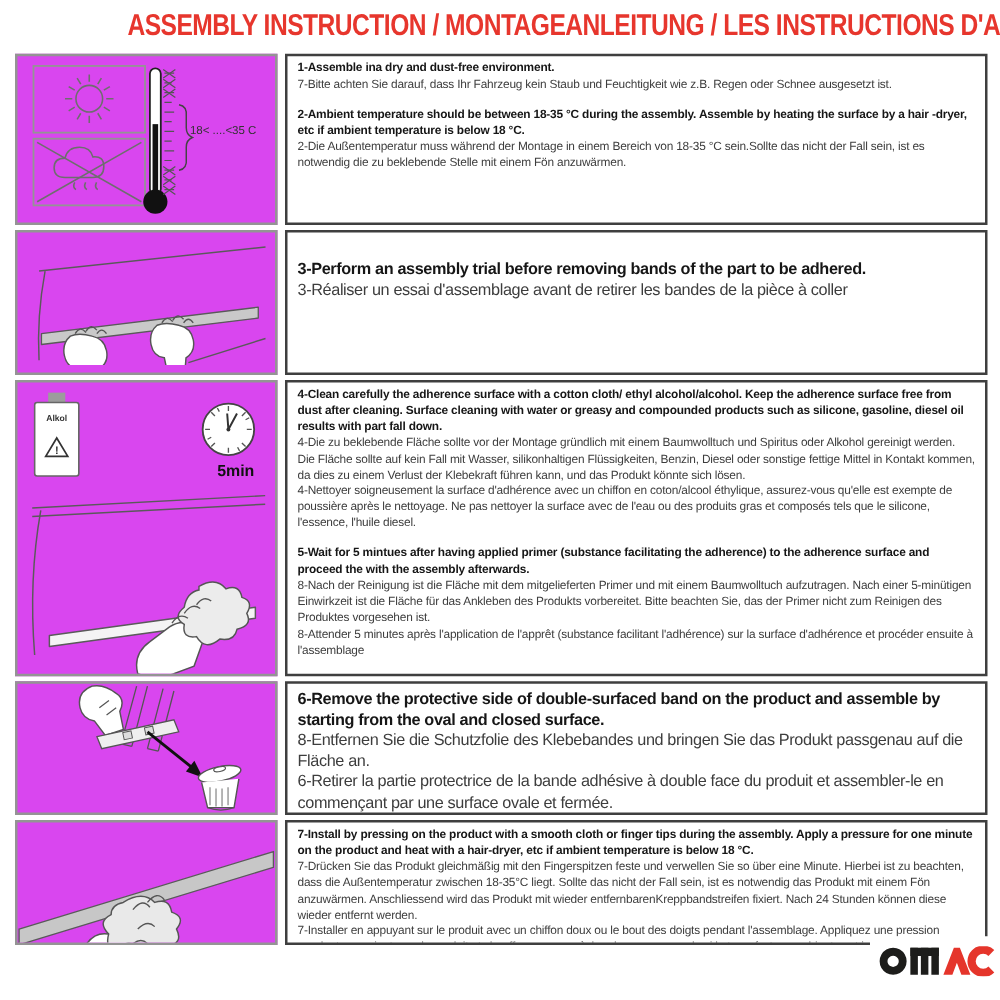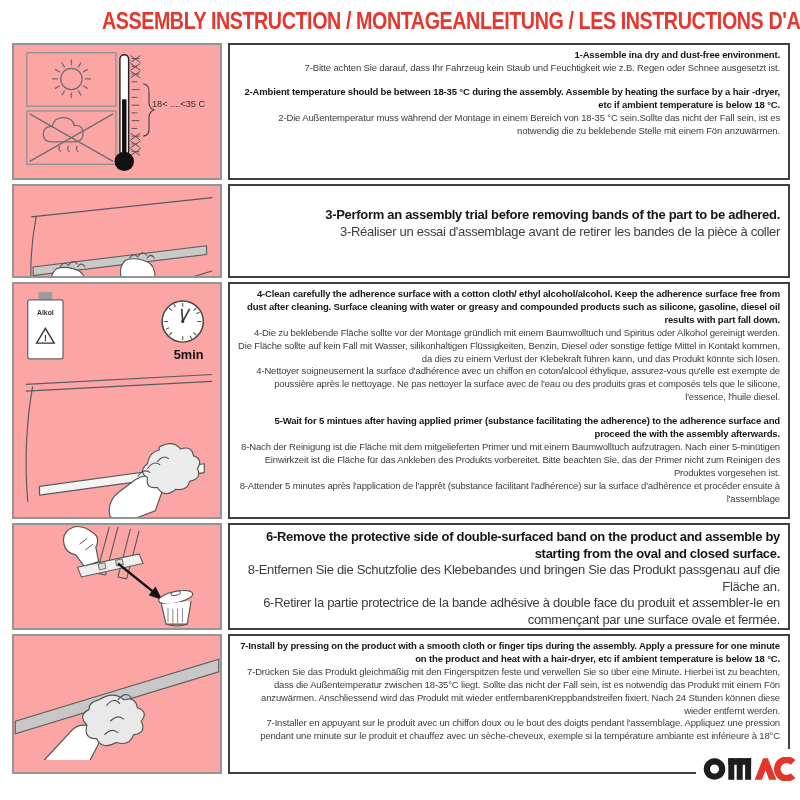--- a/index.html
+++ b/index.html
@@ -10,33 +10,33 @@
   }
   .page{padding:5px 10px 0 12px;}
   .doc-title{
     text-align:center;color:#e7362d;font-weight:bold;font-size:24px;
     margin:2px 0 8px 0;white-space:nowrap;
   }
   .doc-title .inner{display:inline-block;transform:scaleX(0.82);transform-origin:center;letter-spacing:-0.5px;}
   .row{display:flex;gap:6px;margin-bottom:4px;}
   .illus{
     flex:0 0 210px;width:210px;border:2px solid #949494;box-sizing:border-box;
-    background:#fca5a5;overflow:hidden;
+    background:#d946ef;overflow:hidden;
   }
   .textbox{
     flex:1;border:2px solid #3f3f3f;box-sizing:border-box;background:#fff;
     padding:4px 8px;color:#3d3d3d;overflow:hidden;
   }
-  .r1{height:137px}.r2{height:94px}.r3{height:237px}.r4{height:107px}.r5{height:140px}
+  .r1{height:137px}.r2{height:116px}.r3{height:237px}.r4{height:107px}.r5{height:100px}
   .small{font-size:9.5px;line-height:12.9px;letter-spacing:-0.15px;}
   .big{font-size:13px;line-height:17px;letter-spacing:-0.3px;}
   .tiny{font-size:9.5px;line-height:12.9px;letter-spacing:-0.15px;}
   .r2 .textbox{padding-top:20px;}
   .r4 .textbox{padding-top:4px;line-height:16.5px;}
-  .step{margin-bottom:11px;text-align:right;}
+  .step{margin-bottom:11px;}
   .step:last-child{margin-bottom:0;}
   .en{font-weight:bold;color:#161616;}
   .de,.fr{color:#3d3d3d;}
   svg{display:block;}
   svg text{font-family:"Liberation Sans",sans-serif;}
   .logo{
     position:absolute;left:696px;top:749px;width:104px;height:40px;background:#fff;
     display:flex;align-items:center;justify-content:flex-end;padding-right:2px;box-sizing:border-box;
   }
   .sr{position:absolute;width:1px;height:1px;overflow:hidden;clip:rect(0 0 0 0);}

